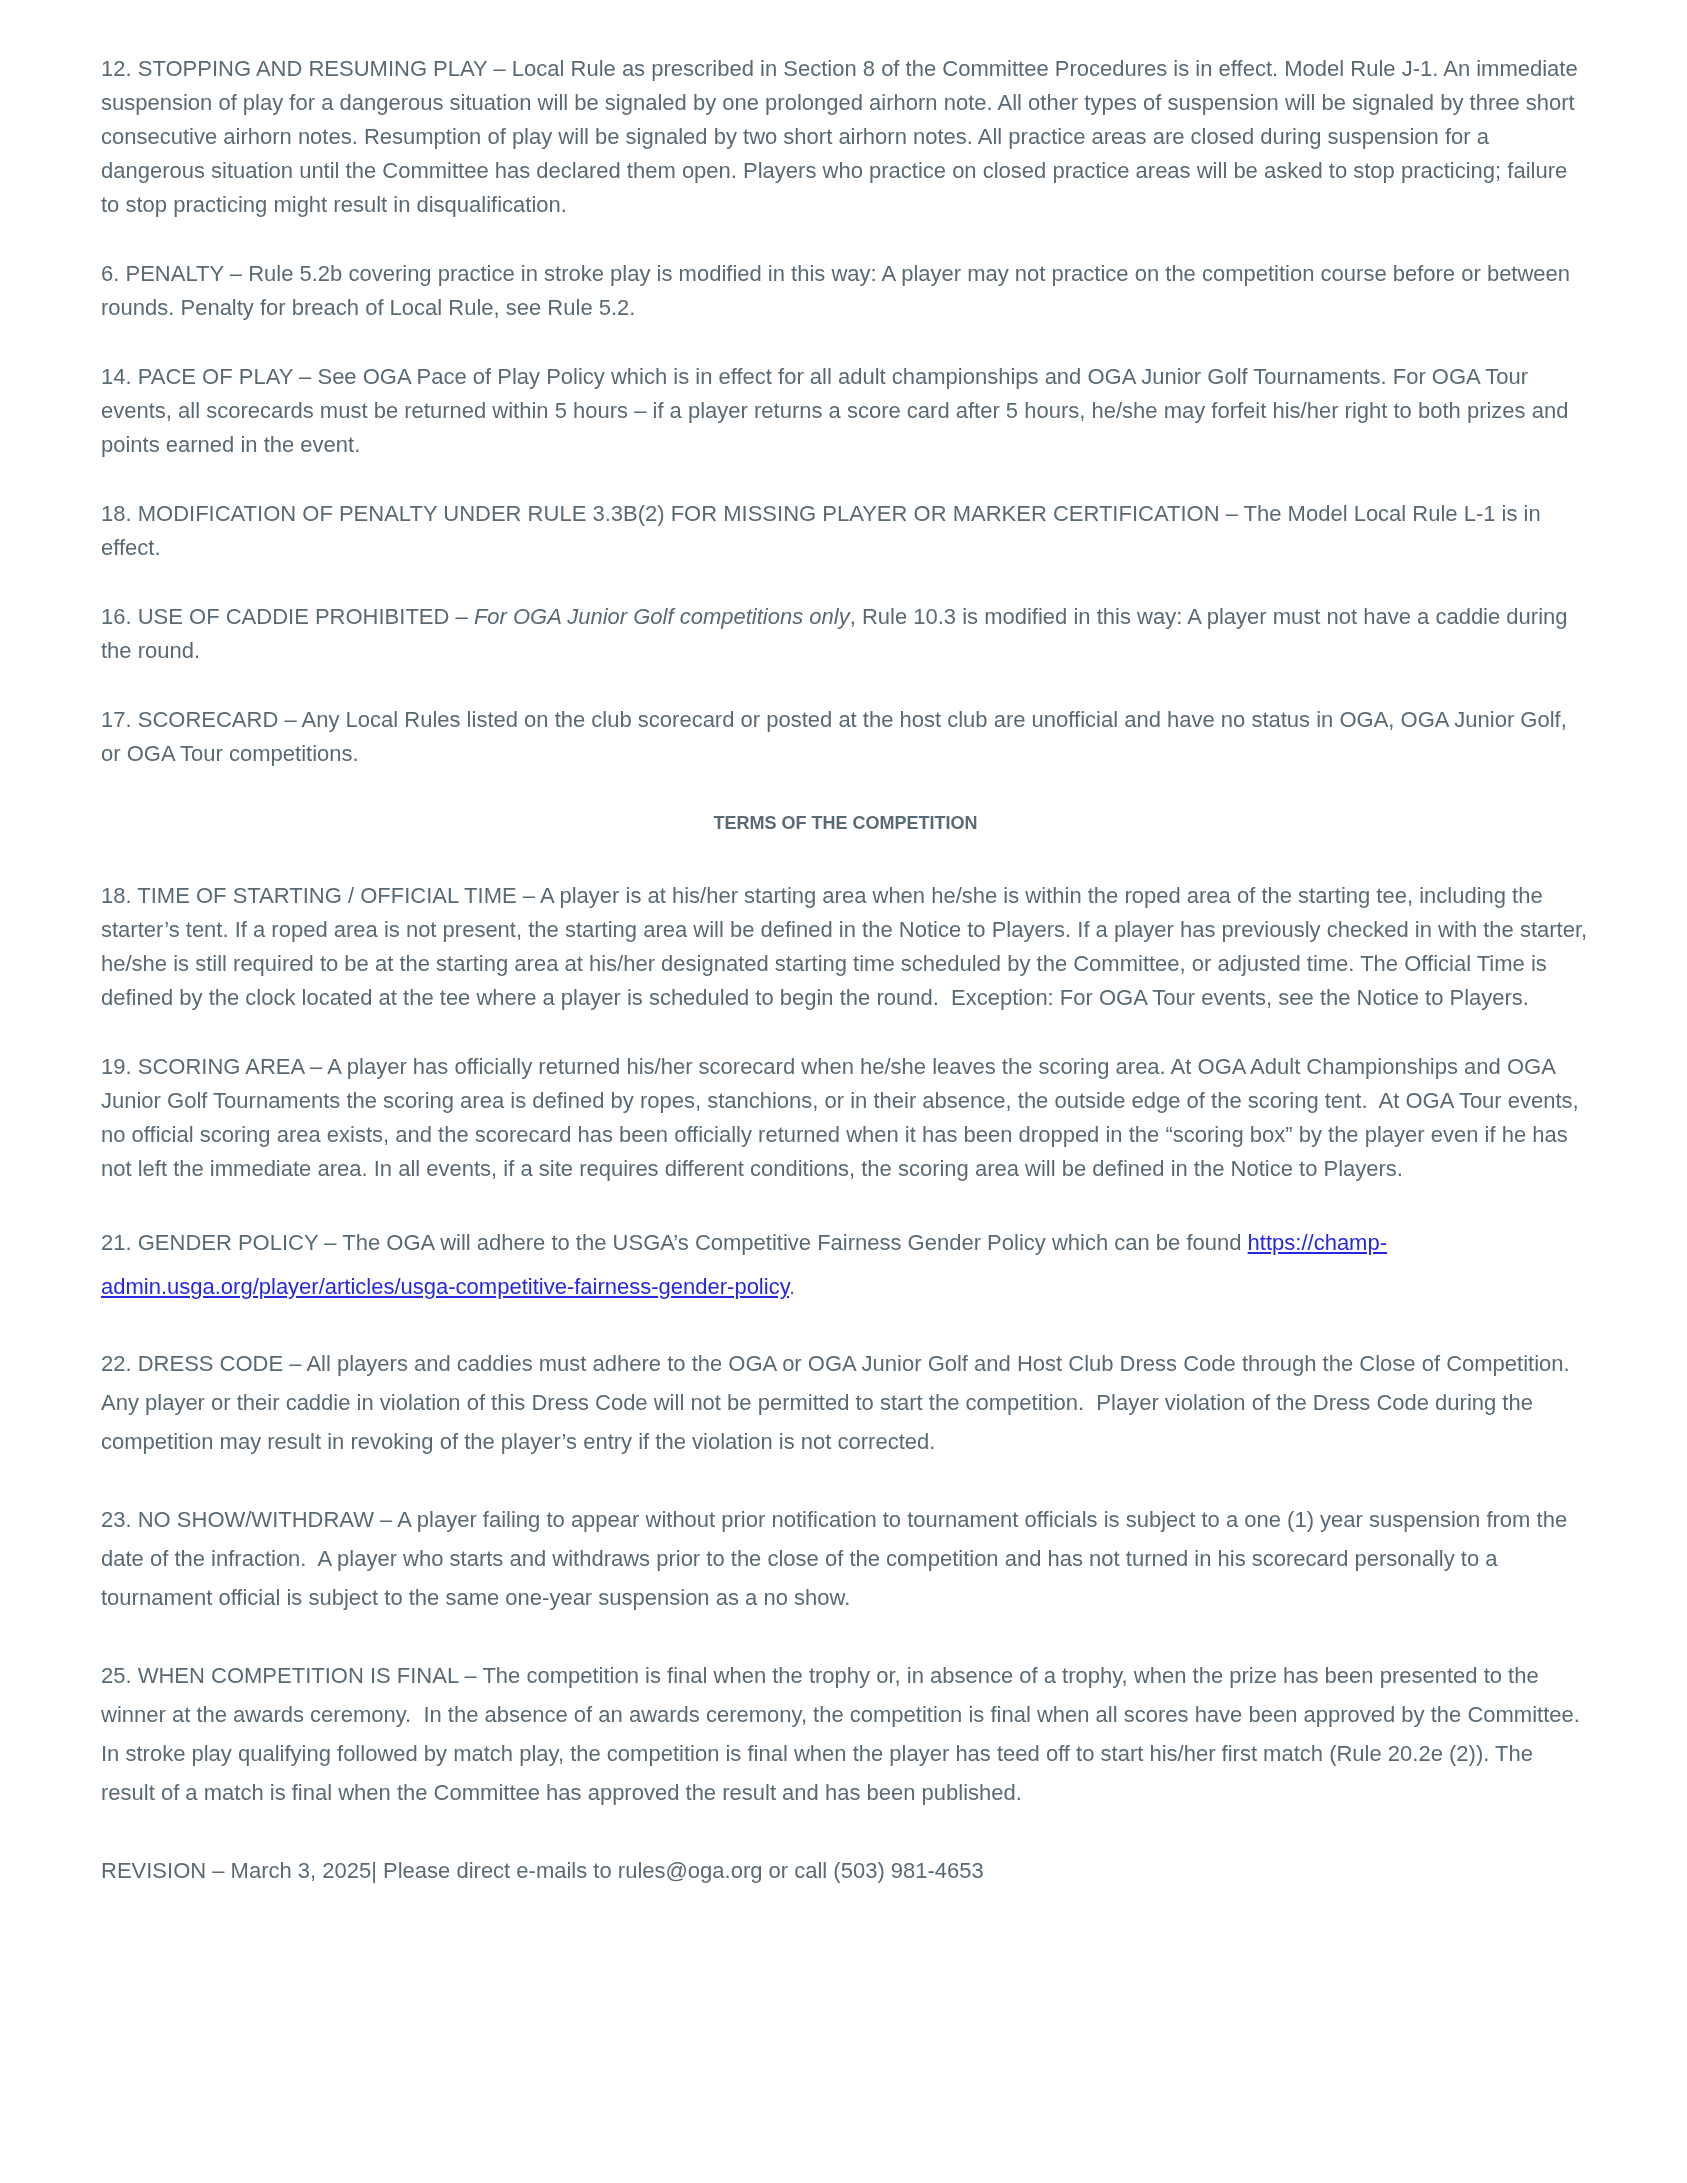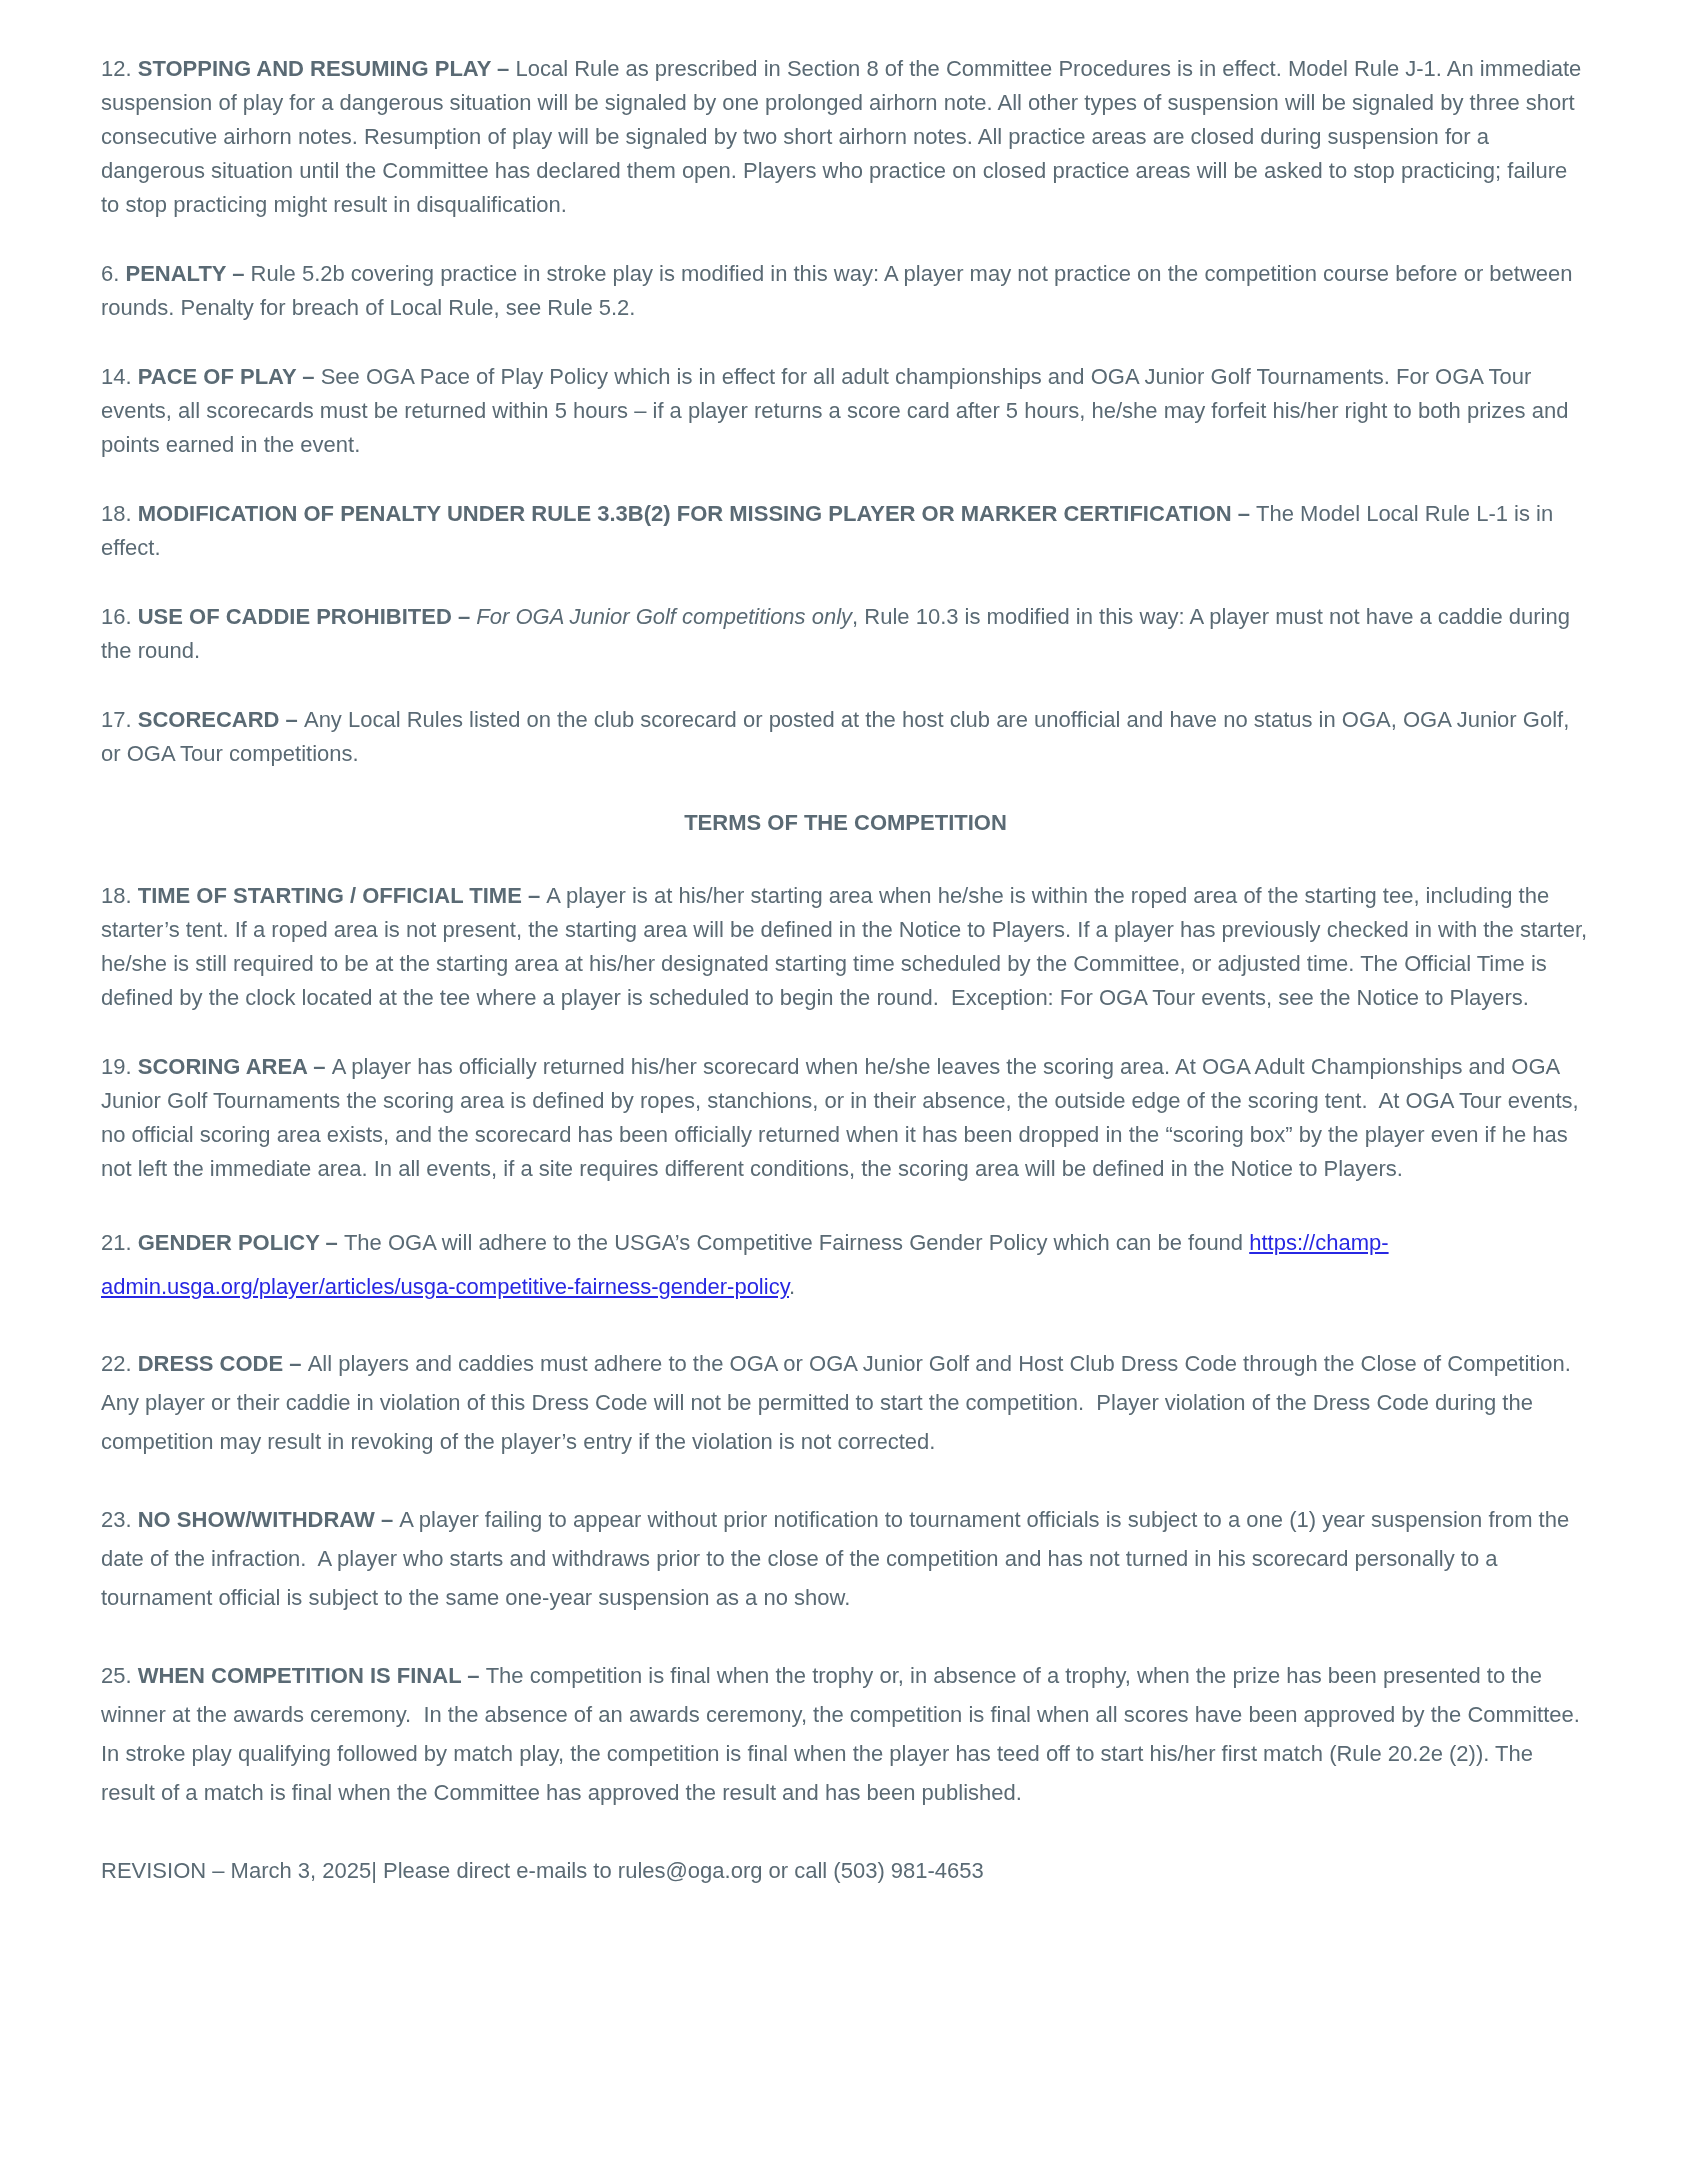--- a/index.html
+++ b/index.html
@@ -28,24 +28,24 @@
     white-space: pre-wrap;
   }
   p.rule.loose {
     line-height: 39px;
     margin-bottom: 39px;
   }
   p.rule.link-para {
     line-height: 44px;
     margin-bottom: 35px;
   }
-  .b { font-weight: bold; }
+  .b { font-weight: normal; }
   .i { font-style: italic; }
   h2.terms-heading {
-    font-size: 22px;
+    font-size: 18px;
     font-weight: bold;
     color: #5a6a74;
     text-align: center;
     line-height: 34px;
     margin: 32px 0 39px 0;
   }
   a.policy-link {
     color: #2727e3;
     text-decoration: underline;
     overflow-wrap: anywhere;

